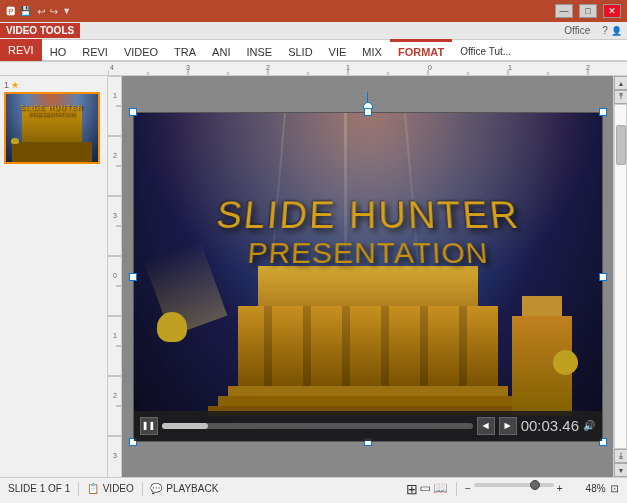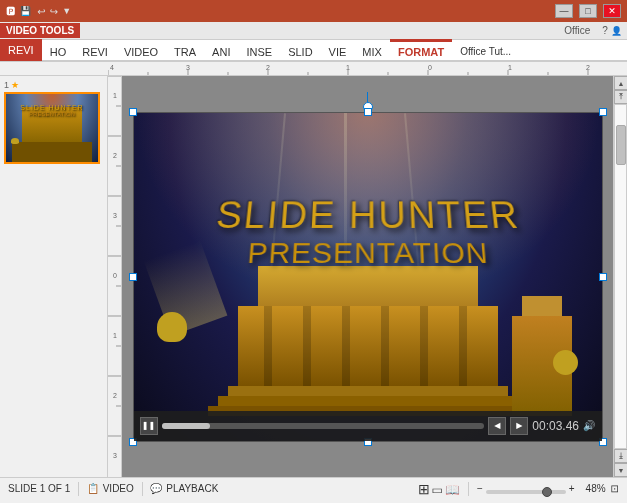--- a/index.html
+++ b/index.html
@@ -261,21 +261,21 @@
       cursor: pointer;
     }
     .progress-bar-fill {
       width: 15%;
       height: 100%;
       background: #c0c0c0;
       border-radius: 3px;
     }
     .time-display {
       color: #ccc;
-      font-size: 12px;
+      font-size: 15px;
       white-space: nowrap;
     }
     .volume-icon {
       color: #ccc;
       font-size: 10px;
     }
 
     
     .scrollbar-right {
       width: 14px;
@@ -320,21 +320,21 @@
       border-top: 1px solid #ccc;
       display: flex;
       align-items: center;
       padding: 0 4px;
       gap: 4px;
       font-size: 10px;
       color: #333;
     }
     .status-item {
       display: flex;
-      align-items: flex-end;
+      align-items: flex-start;
       gap: 3px;
       padding: 0 4px;
     }
     .status-divider {
       width: 1px;
       height: 14px;
       background: #ccc;
     }
     .zoom-slider {
       width: 80px;
@@ -607,16 +607,16 @@
     <span style="cursor:pointer;font-size:12px;">▭</span>
     <span style="cursor:pointer;font-size:12px;">📖</span>
   </div>
   <div class="status-divider"></div>
   <div class="status-item">
     <span style="cursor:pointer;">−</span>
     <div class="zoom-slider">
       <div class="zoom-thumb"></div>
     </div>
     <span style="cursor:pointer;">+</span>
-    <span style="margin-left:8px;">48%</span>
+    <span style="margin-left:20px;">48%</span>
     <span style="cursor:pointer;margin-left:2px;">⊡</span>
   </div>
 </div>
 
 </body></html>

